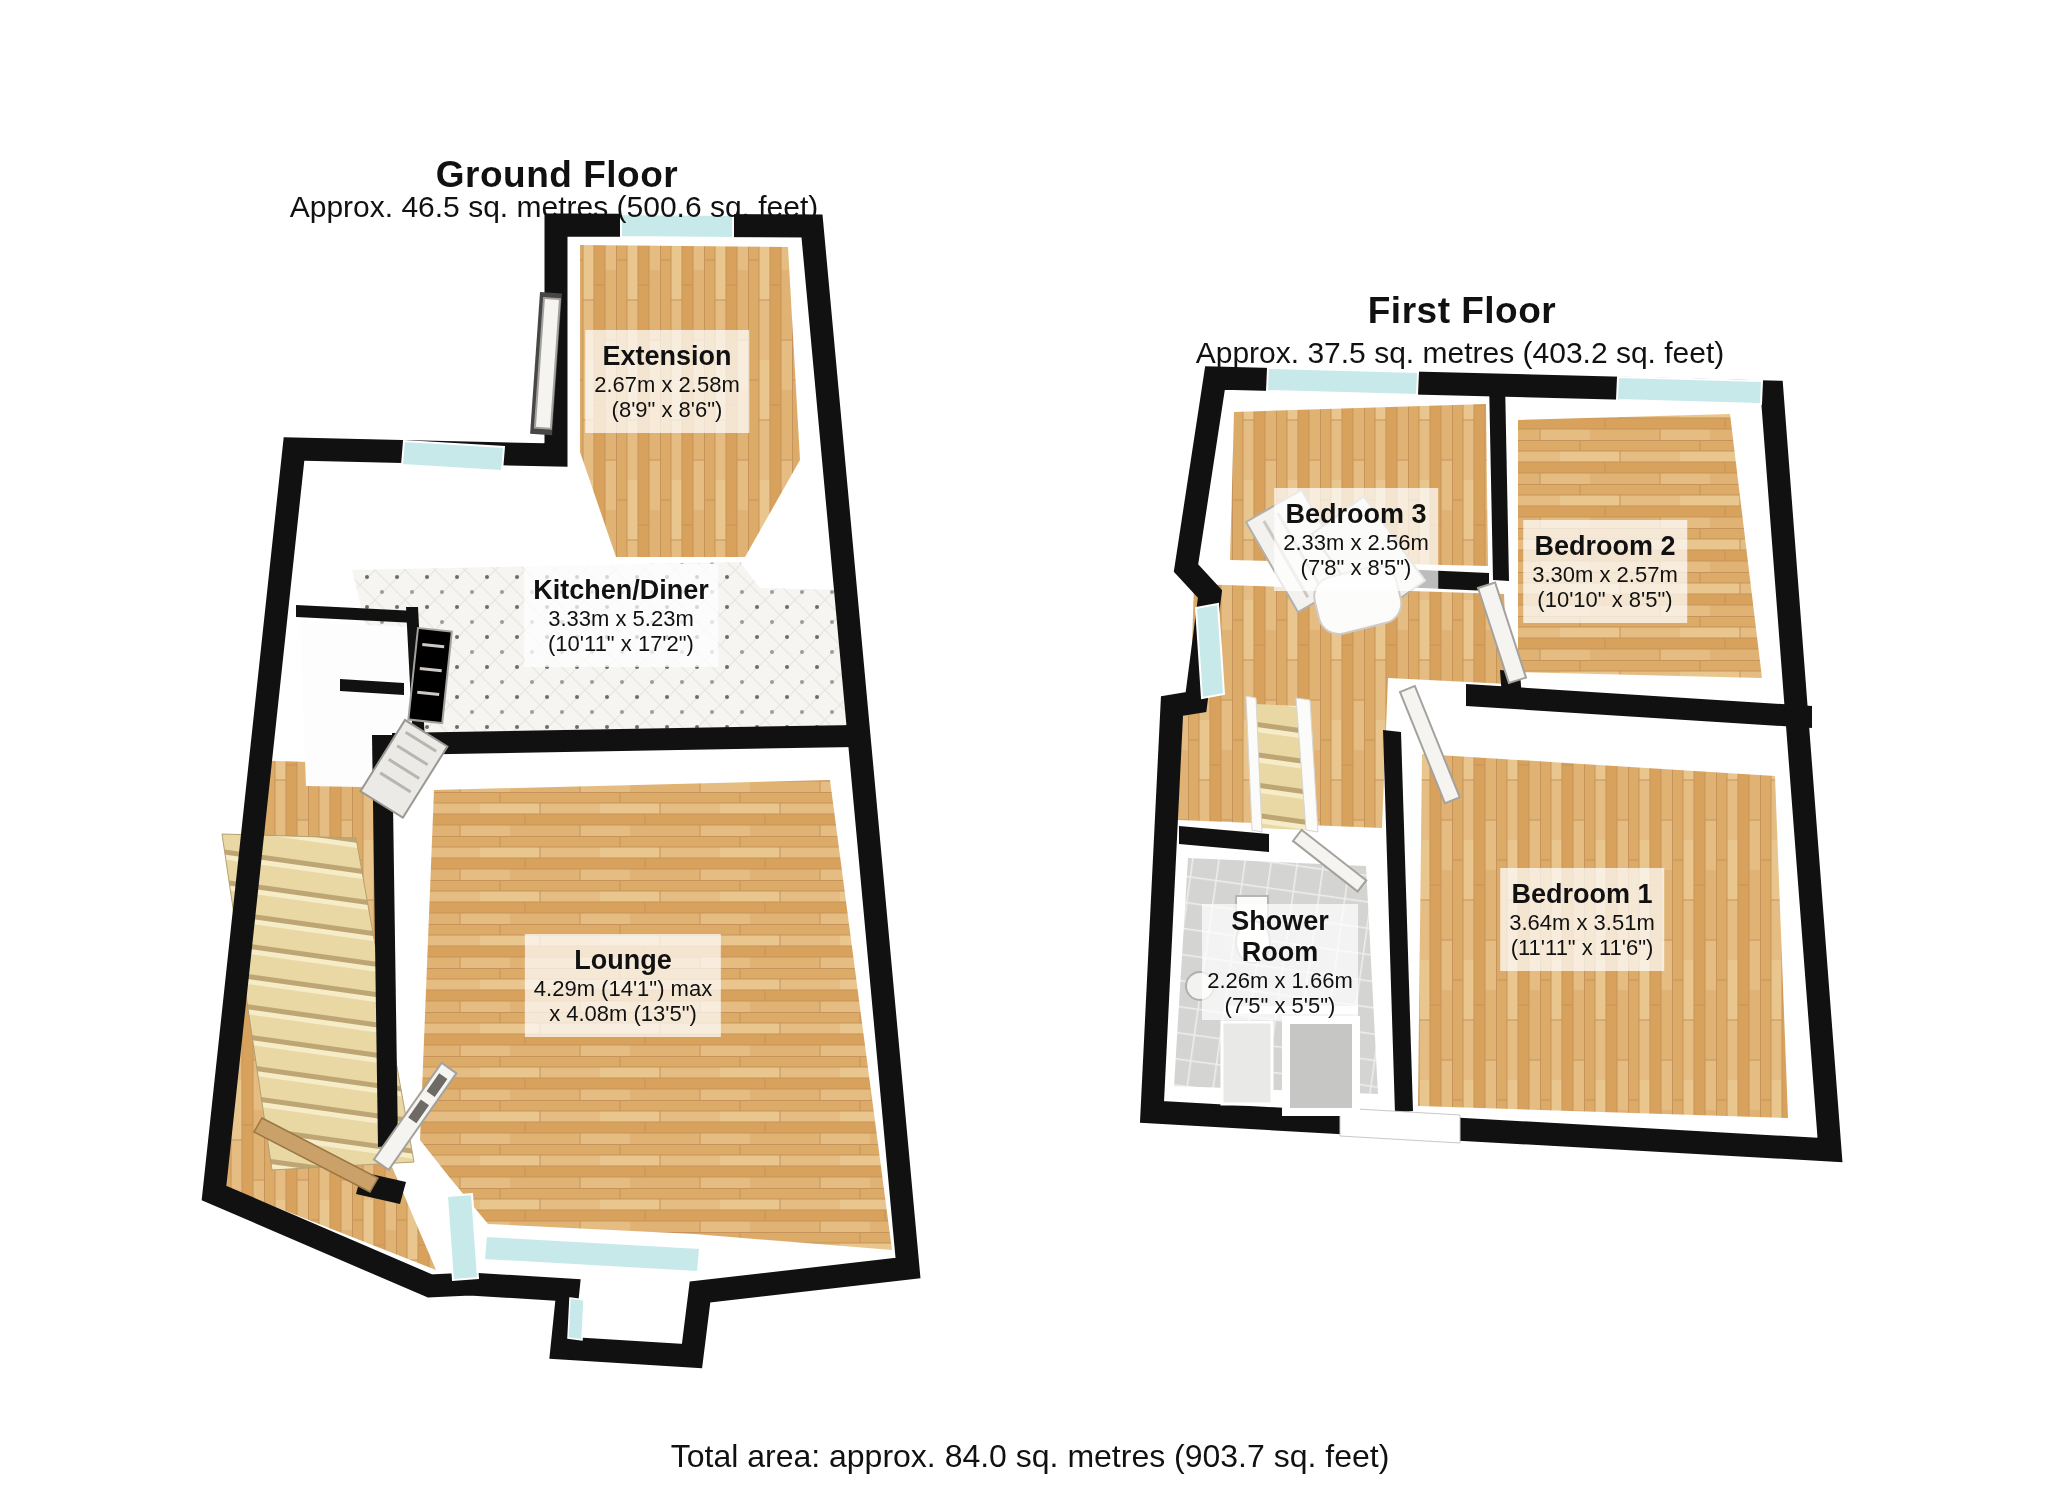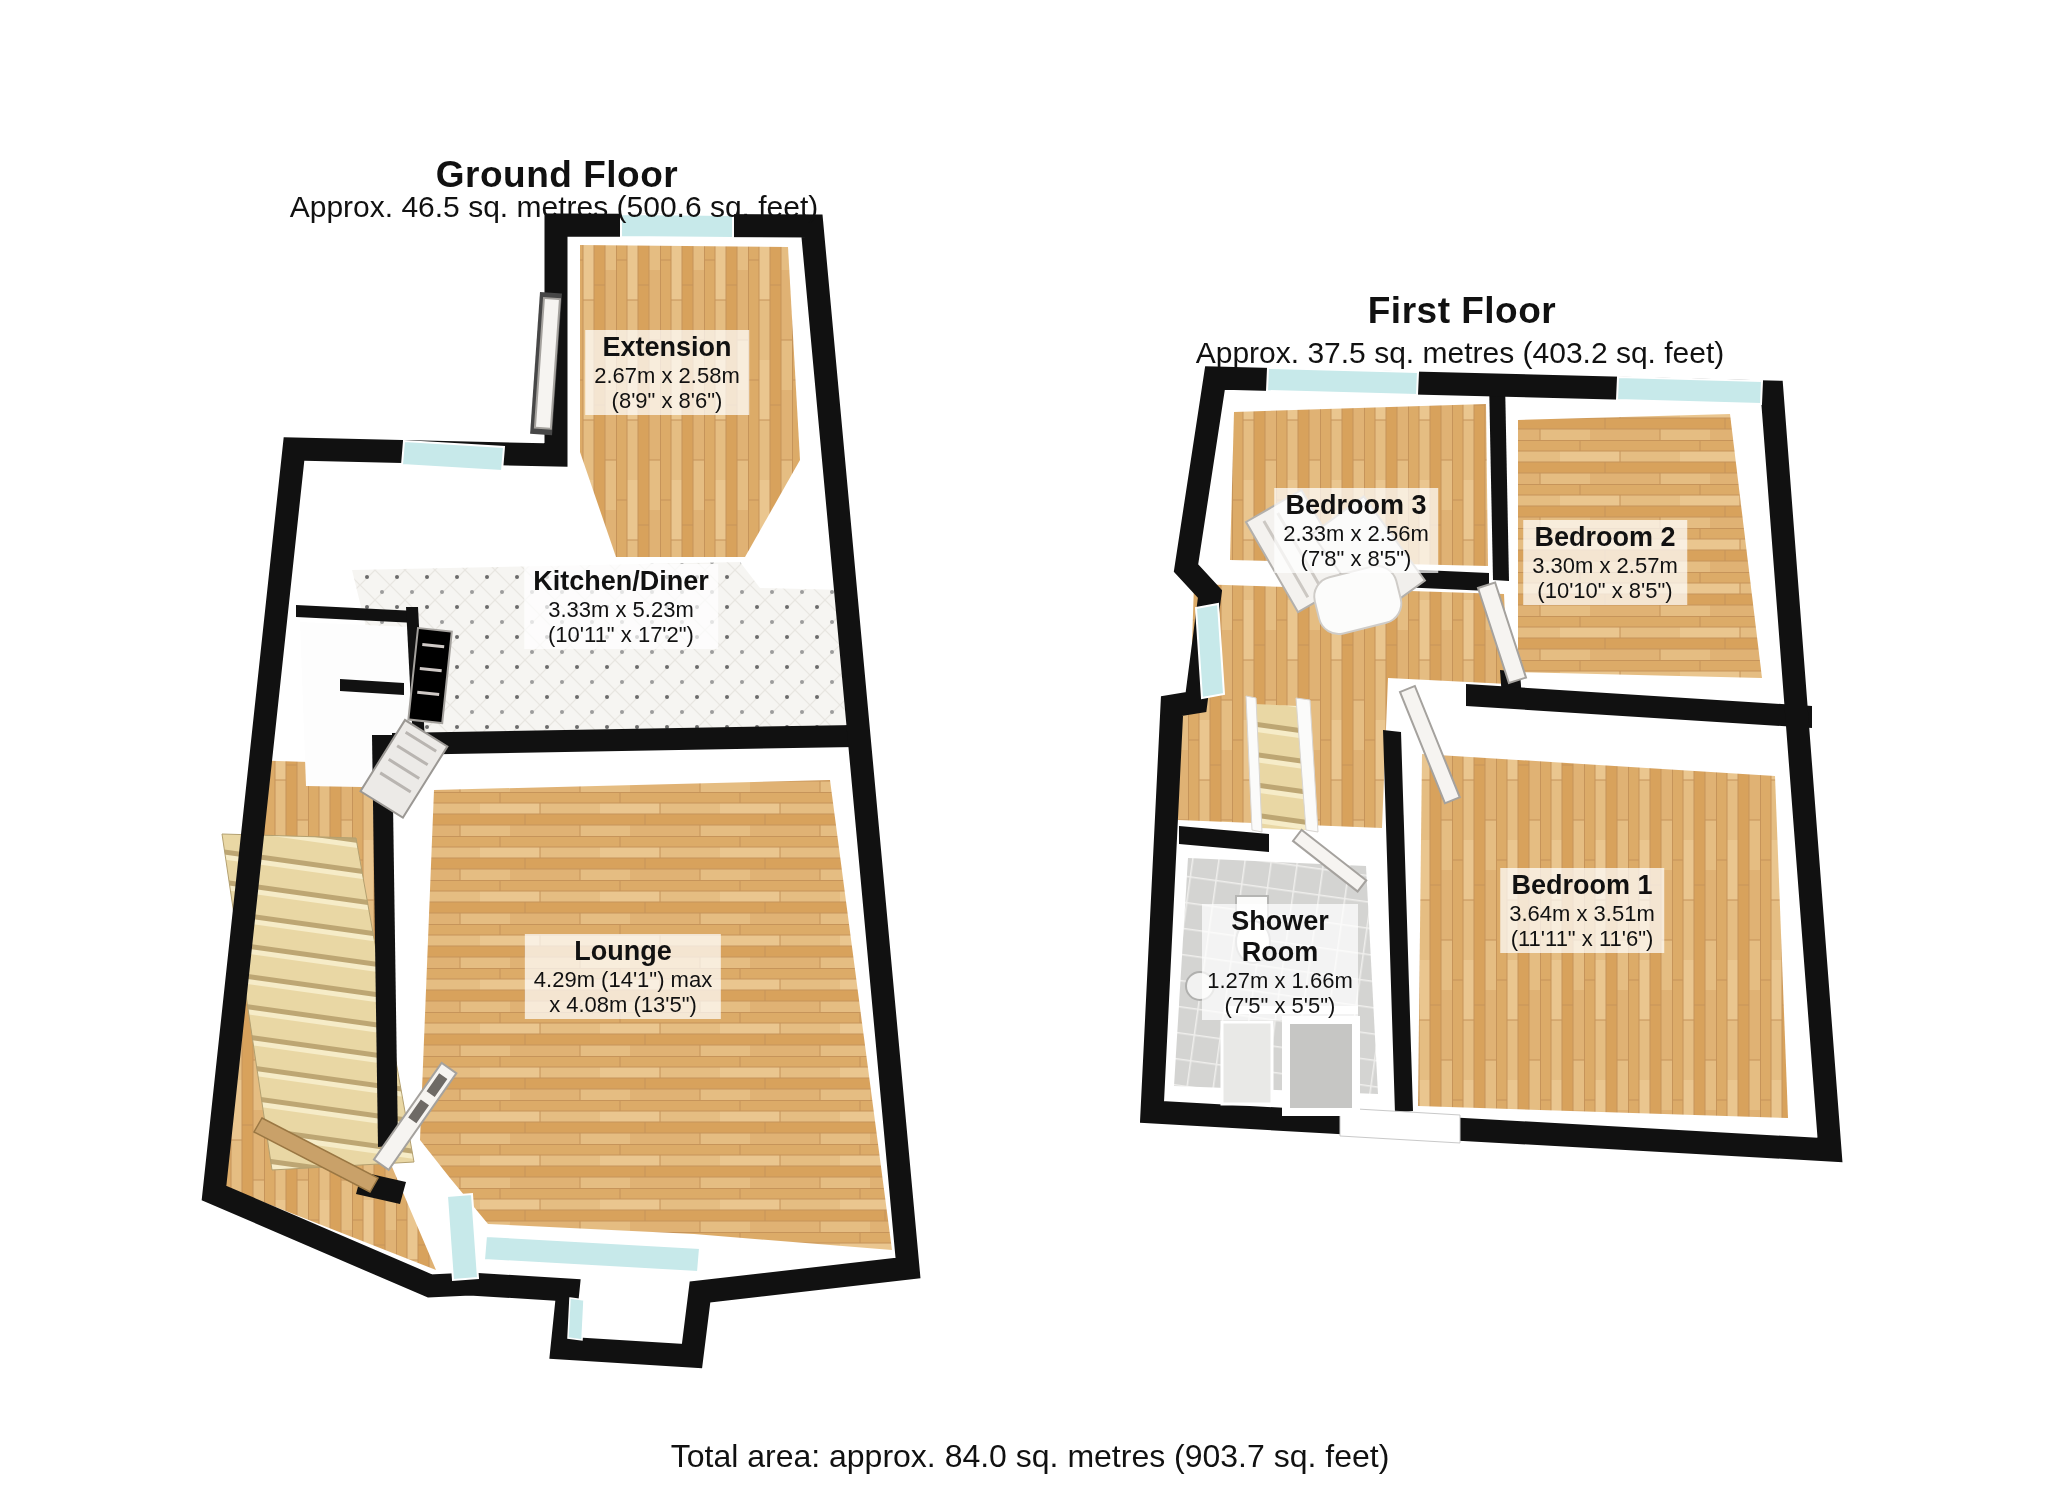--- a/index.html
+++ b/index.html
@@ -12,21 +12,21 @@
     position:absolute;transform:translateX(-50%);
     font-size:37px;font-weight:bold;white-space:nowrap;letter-spacing:0.5px;
   }
   .floor-sub{
     position:absolute;transform:translateX(-50%);
     font-size:30px;white-space:nowrap;
   }
   .room-label{
     position:absolute;transform:translateX(-50%);
     text-align:center;background:rgba(255,255,255,0.72);
-    padding:2px 9px;line-height:1.14;
+    padding:11px 9px;line-height:1.14;
   }
   .room-label .rn{font-size:27px;font-weight:bold;white-space:nowrap;}
   .room-label .rd{font-size:22px;white-space:nowrap;}
   .room-label.wrap .rn{white-space:normal;}
   .room-label.wrap{width:148px;padding:2px 4px;}
   .room-label.wrap .rd{white-space:nowrap;}
   .footer-note{
     position:absolute;transform:translateX(-50%);
     font-size:32px;white-space:nowrap;margin-left:12px;
   }
@@ -191,17 +191,17 @@
   <div class="rd">3.30m x 2.57m</div>
   <div class="rd">(10'10" x 8'5")</div>
 </div>
 <div class="room-label" style="left:1582px;top:868px">
   <div class="rn">Bedroom 1</div>
   <div class="rd">3.64m x 3.51m</div>
   <div class="rd">(11'11" x 11'6")</div>
 </div>
 <div class="room-label wrap" style="left:1280px;top:904px">
   <div class="rn">Shower Room</div>
-  <div class="rd">1.27m x 1.66m</div>
+  <div class="rd">2.26m x 1.66m</div>
   <div class="rd">(7'5" x 5'5")</div>
 </div>
 
 <div class="footer-note" style="left:1018px;top:1438px">Total area: approx. 84.0 sq. metres (903.7 sq. feet)</div>
 
 </body></html>

